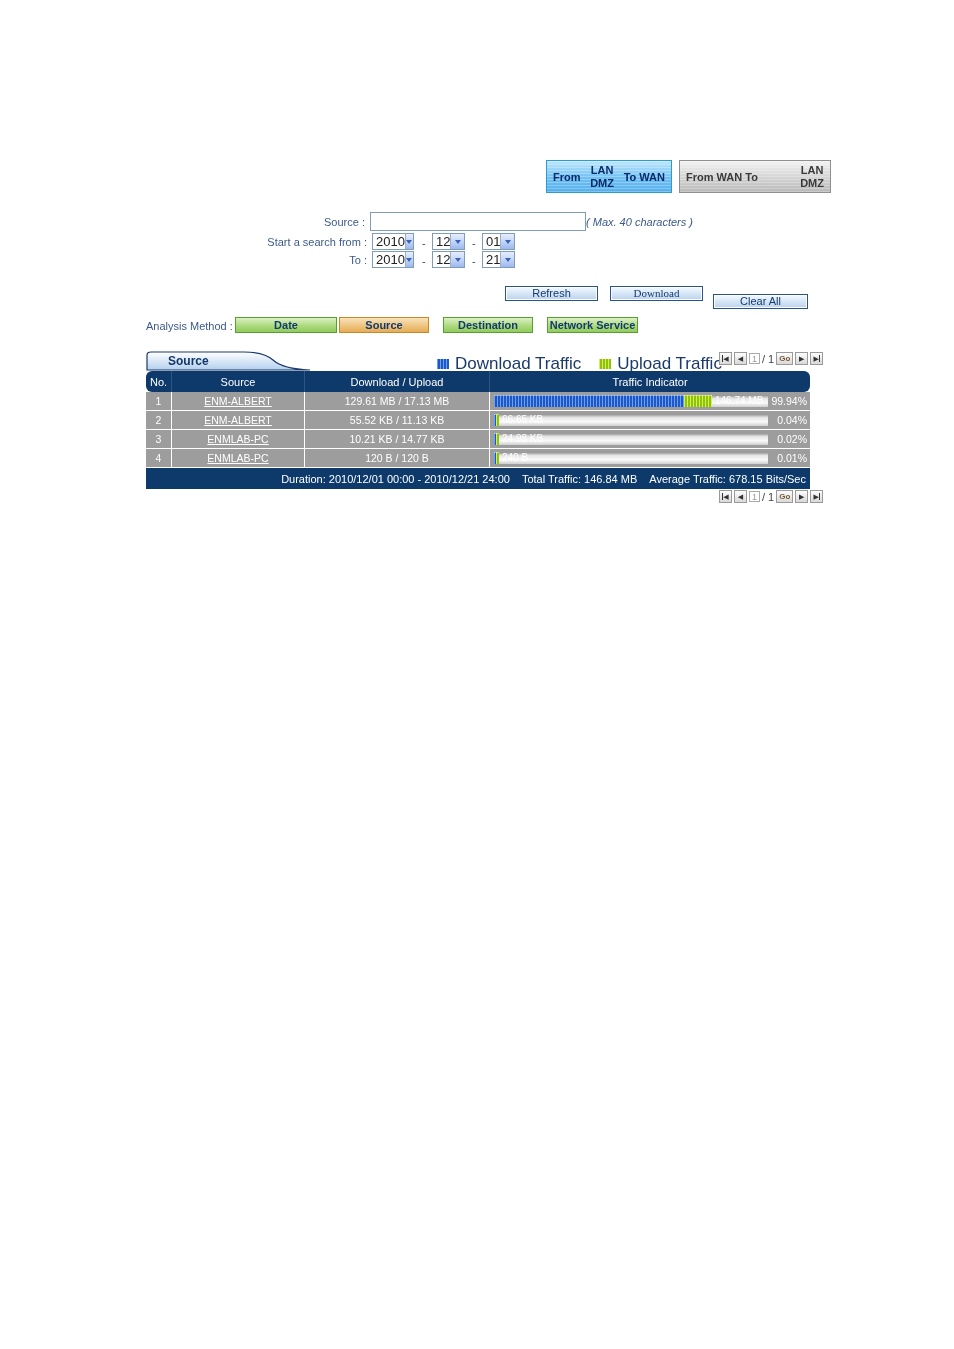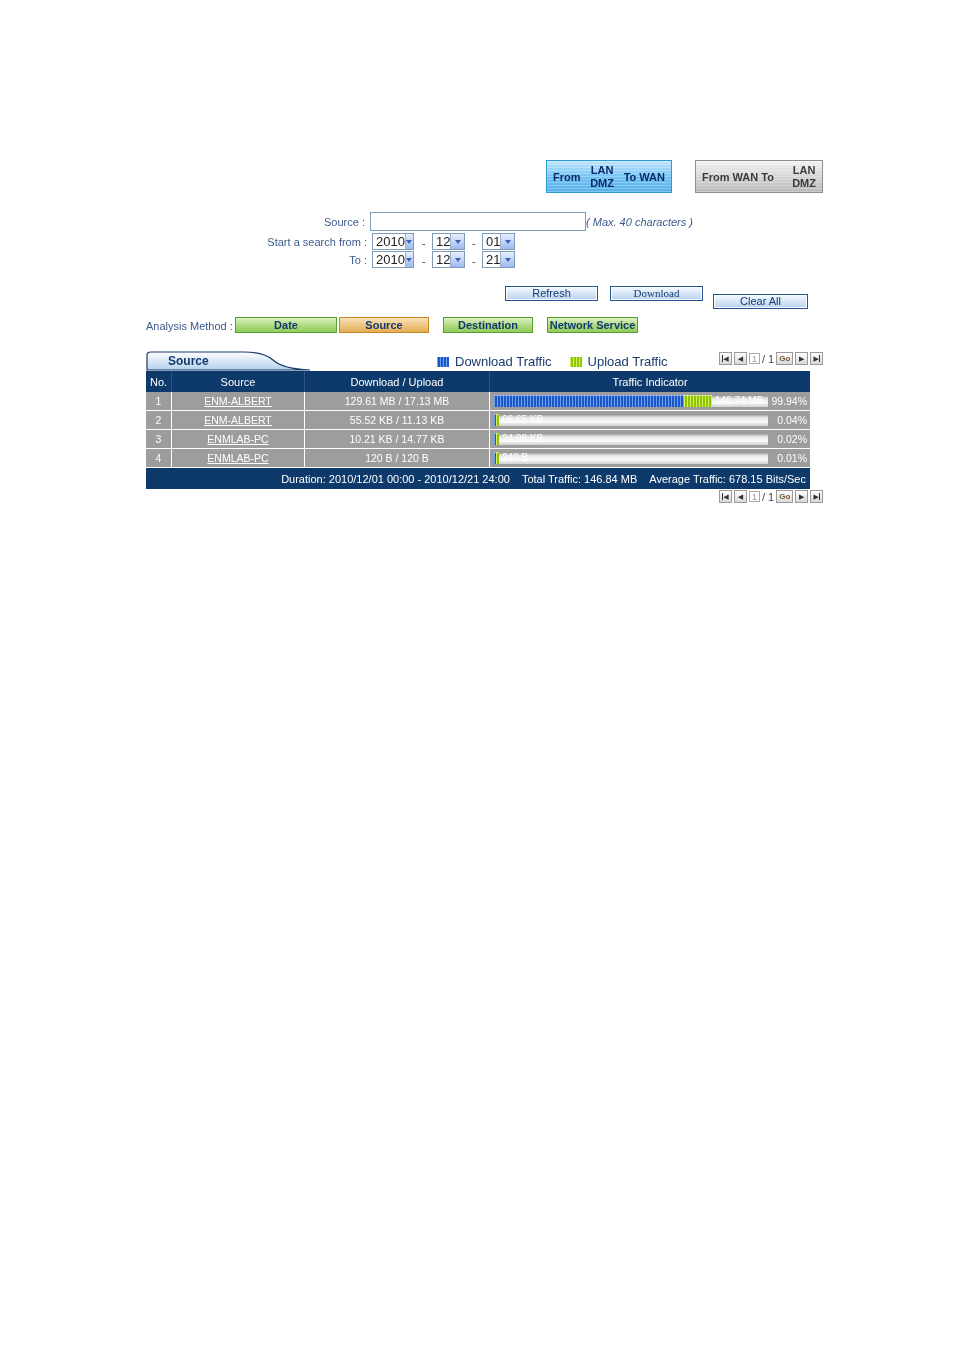--- a/index.html
+++ b/index.html
@@ -6,24 +6,24 @@
   .page{position:relative;width:954px;height:1349px;background:#fff;
         font-family:"Liberation Sans",sans-serif;color:#1a3a6b;overflow:hidden;}
 
   
   .dirtab{position:absolute;box-sizing:border-box;display:flex;align-items:center;
           justify-content:space-between;padding:0 6px;font-size:11px;font-weight:bold;cursor:pointer;}
   #tab-active{left:546px;top:160px;width:126px;height:33px;color:#0a2a6a;
      border:1px solid #2e9ad2;
      background:repeating-linear-gradient(180deg,rgba(255,255,255,.25) 0 1px,rgba(0,0,0,0) 1px 3px),
                 linear-gradient(180deg,#bfe6ff,#6fc0f2 55%,#57b0ec);}
-  #tab-inactive{left:679px;top:160px;width:128px;height:33px;color:#3a3a3a;
+  #tab-inactive{left:679px;top:160px;width:152px;height:33px;color:#3a3a3a;
      border:1px solid #8f8f8f;
      background:repeating-linear-gradient(180deg,rgba(255,255,255,.25) 0 1px,rgba(0,0,0,0) 1px 3px),
-                linear-gradient(180deg,#f2f2f2,#b9b9b9);margin-left:16px;}
+                linear-gradient(180deg,#f2f2f2,#b9b9b9);}
   .zones{display:flex;flex-direction:column;align-items:center;line-height:13px;font-size:11px;}
 
   
   .flabel{position:absolute;font-size:11px;color:#3c5a8c;text-align:right;}
   #lbl-source{left:146px;top:216px;width:219px;}
   #lbl-from{left:146px;top:236px;width:221px;}
   #lbl-to{left:146px;top:254px;width:221px;}
   #source-input{position:absolute;left:370px;top:212px;width:208px;height:15px;
      border:1px solid #7f9db9;font-size:11px;padding:1px 3px;font-family:"Liberation Sans",sans-serif;}
   #hint-max{position:absolute;left:586px;top:216px;font-size:11px;color:#3c5a8c;font-style:italic;}
@@ -49,39 +49,39 @@
   #lbl-analysis{position:absolute;left:146px;top:320px;font-size:11px;color:#3c5a8c;}
   .method{position:absolute;top:317px;height:16px;box-sizing:border-box;border:1px solid #55a02e;
      background:linear-gradient(180deg,#ddf0c4,#a8d878 60%,#93cc5e);
      color:#123a70;font-size:11px;font-weight:bold;line-height:14px;text-align:center;cursor:pointer;}
   .method.selected{border-color:#c8882a;background:linear-gradient(180deg,#f8e3bb,#eec27c 60%,#e5ad55);}
   #m0{left:235px;width:102px;} #m1{left:339px;width:90px;} #m2{left:443px;width:90px;} #m3{left:547px;width:91px;}
 
   
   #srctab{position:absolute;left:146px;top:351px;width:165px;height:20px;}
   #srctab span.title{position:absolute;left:22px;top:3px;font-size:12px;font-weight:bold;color:#12386b;}
-  .legend{position:absolute;left:437px;top:354px;display:flex;align-items:center;gap:6px;font-size:13px;color:#1a3a6b;}
+  .legend{position:absolute;left:437px;top:354px;display:flex;align-items:center;gap:6px;font-size:17px;color:#1a3a6b;}
   .legend .swatch{width:12px;height:10px;display:inline-block;}
   .sw-dl{background:repeating-linear-gradient(90deg,#6aa0f0 0 1px,#1e57c8 1px 3px);}
   .sw-ul{background:repeating-linear-gradient(90deg,#d4ec6a 0 1px,#8fc400 1px 3px);}
   .legend .lg2{margin-left:12px;}
 
   .pager{position:absolute;display:flex;align-items:center;gap:2px;font-size:11px;color:#444;}
   #pager-top{left:719px;top:352px;} #pager-bottom{left:719px;top:490px;}
   .pgbtn{width:13px;height:13px;box-sizing:border-box;border:1px solid #9a9a9a;
      background:linear-gradient(180deg,#fdfdfd,#d9d9d9);display:inline-flex;align-items:center;
      justify-content:center;font-size:7px;color:#333;cursor:pointer;user-select:none;}
   .pgbtn .bar{width:1px;height:7px;background:#333;}
   .pgbtn.go{width:17px;font-size:8px;font-weight:bold;color:#7a5a3a;}
   .pginput{width:11px;height:11px;box-sizing:border-box;border:1px solid #aaa;font-size:9px;
      color:#999;text-align:center;padding:0;font-family:"Liberation Sans",sans-serif;}
 
   
   #ttable{position:absolute;left:146px;top:371px;width:664px;font-size:11px;}
-  .thead{display:flex;height:21px;background:#0d3a6b;color:#fff;align-items:center;}
+  .thead{display:flex;height:21px;background:#0d3a6b;color:#fff;align-items:center;border-radius:6px;}
   .thead .hc{box-sizing:border-box;text-align:center;border-right:1px solid #2c5585;height:100%;
      display:flex;align-items:center;justify-content:center;}
   .thead .hc:last-child{border-right:none;}
   .c-no{width:26px;} .c-src{width:133px;} .c-dl{width:185px;} .c-ti{width:320px;}
   .trow{display:flex;height:18px;background:#9d9d9d;color:#fff;border-bottom:1px solid #fff;align-items:center;}
   .trow .tc{box-sizing:border-box;height:100%;display:flex;align-items:center;justify-content:center;
      border-right:1px solid #fff;font-size:10.5px;}
   .trow .tc:last-child{border-right:none;justify-content:flex-start;}
   .srclink{color:#fff;text-decoration:underline;cursor:pointer;}
   .bar-wrap{margin-left:4px;width:274px;height:12px;display:flex;align-items:stretch;

